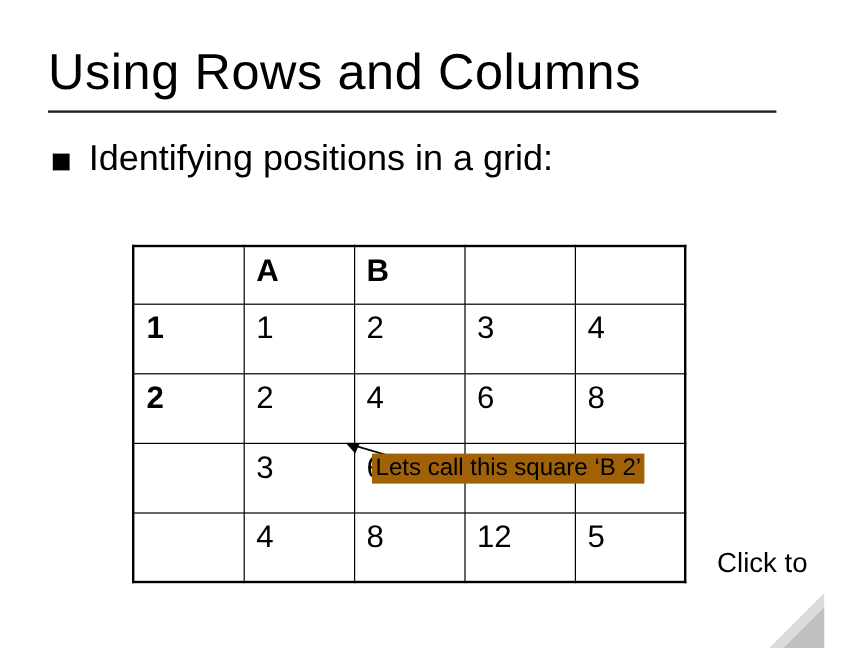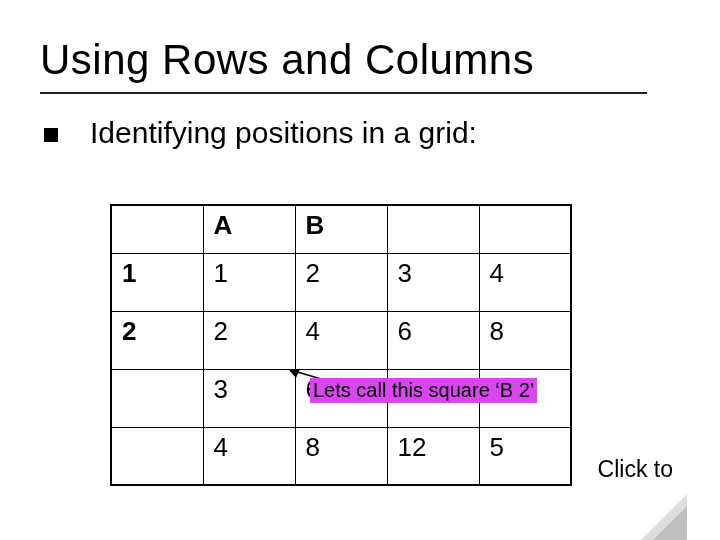--- a/index.html
+++ b/index.html
@@ -22,21 +22,21 @@
     margin: 6px 0 0 0;
     letter-spacing: 0.5px;
   }
   .rule {
     margin-top: 8px;
     border-bottom: 2px solid #222;
   }
   .subhead-row {
     display: flex;
     align-items: flex-start;
-    gap: 32px;
+    gap: 16px;
     margin-top: 22px;
     margin-left: 4px;
   }
   .bullet-square {
     width: 14px; height: 14px;
     background: #000;
     margin-top: 12px;
     flex: 0 0 auto;
   }
   .subhead {
@@ -64,21 +64,21 @@
   }
   table.grid tr:first-child td { height: 48px; }
   table.grid td.hdr {
     font-weight: bold;
   }
   
   .callout {
     position: absolute;
     left: 310px;
     top: 378px;
-    background: #d946ef;
+    background: #a16207;
     font-size: 20px;
     color: #000;
     padding: 1px 3px;
     white-space: nowrap;
   }
   .pointer {
     position: absolute;
     left: 288px;
     top: 369px;
     width: 54px;

